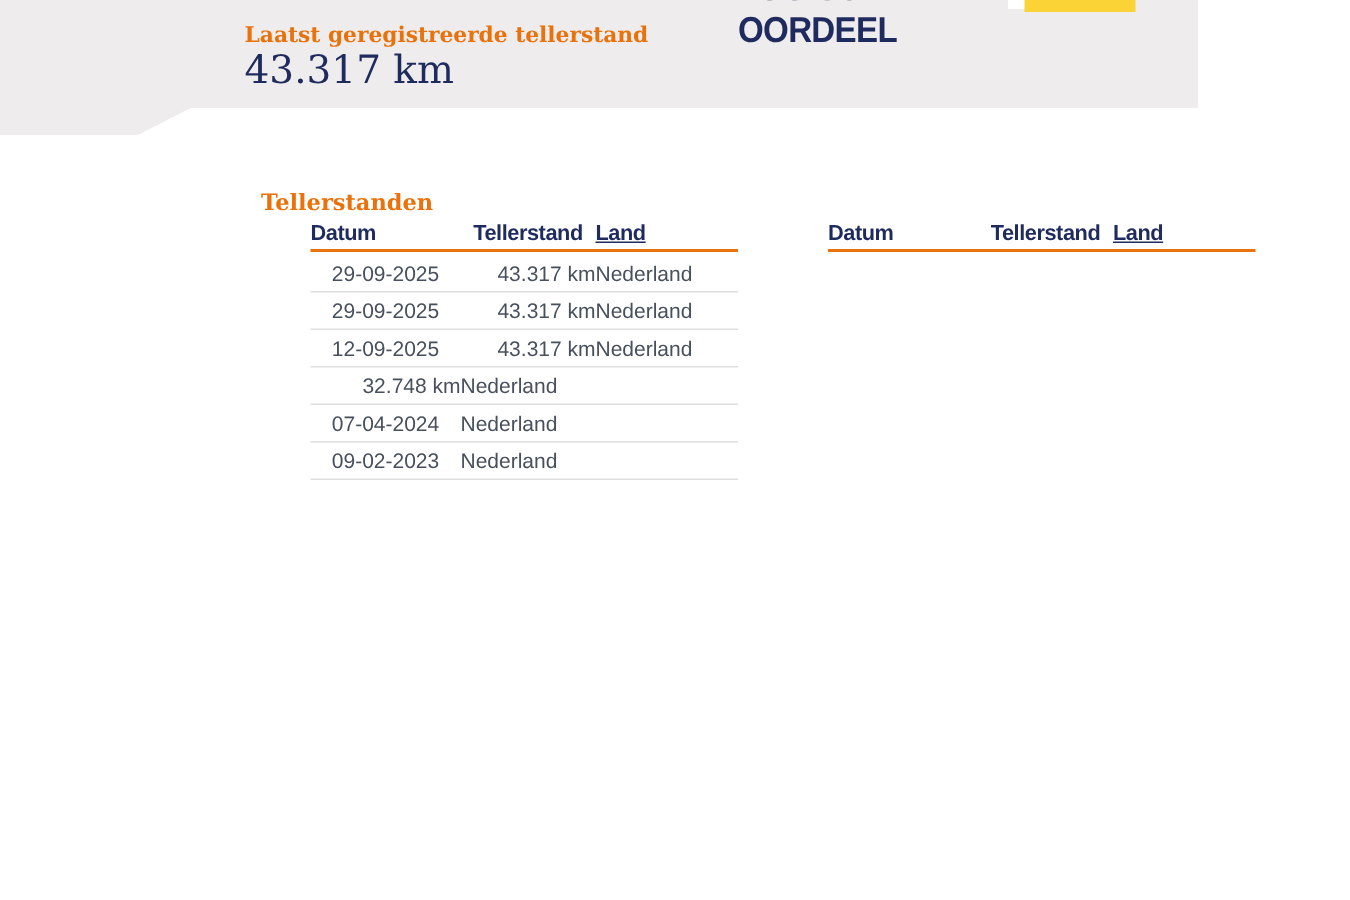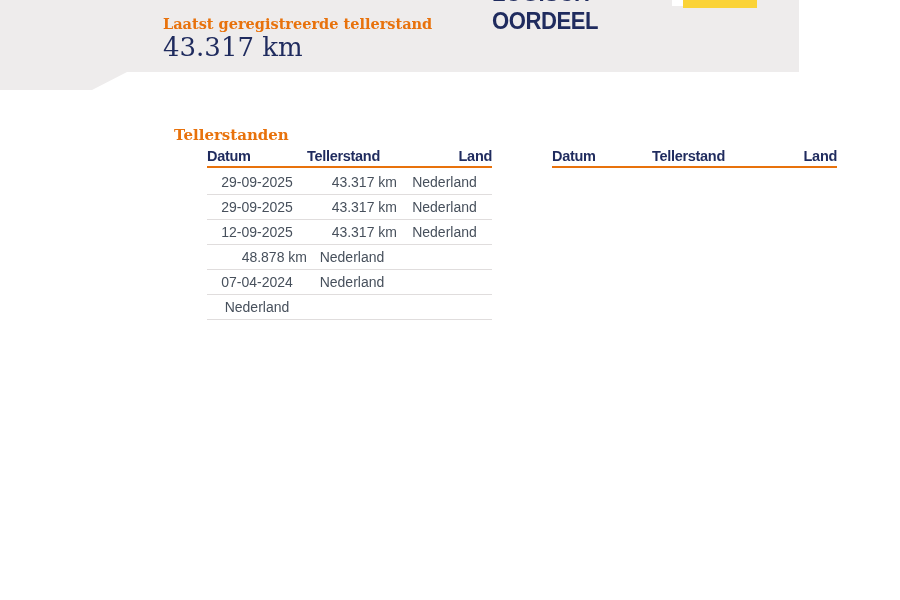--- a/index.html
+++ b/index.html
@@ -87,36 +87,36 @@
     grid-template-columns: 100px 90px 95px;
     font-weight: bold;
     font-size: 14.5px;
     letter-spacing: -0.3px;
     color: #1f2b5e;
     line-height: 18px;
     border-bottom: 2px solid #e8720c;
     padding-bottom: 1px;
   }
   .tbl-head .c1 { text-align: left; }
-  .tbl-head .c2 { text-align: left; }
-  .tbl-head .c3 { text-align: right; }
+  .tbl-head .c2 { text-align: center; }
+  .tbl-head .c3 { text-align: left; text-decoration: underline; }
 
   .tbl-body { margin-top: 2px; }
   .tbl-row {
     display: grid;
     grid-template-columns: 100px 90px 95px;
     font-size: 14px;
     color: #47505c;
     height: 24px;
     line-height: 24px;
     border-bottom: 1px solid #e0dddd;
   }
   .tbl-row .c1 { text-align: center; }
   .tbl-row .c2 { text-align: right; }
-  .tbl-row .c3 { text-align: center; }
+  .tbl-row .c3 { text-align: left; }
 </style>
 </head>
 <body>
 
 <div id="page">
 
   <div class="band"></div>
 
   <div class="last-label">Laatst geregistreerde tellerstand</div>
 
@@ -148,28 +148,29 @@
         <div class="c1">29-09-2025</div>
         <div class="c2">43.317 km</div>
         <div class="c3">Nederland</div>
       </div>
       <div class="tbl-row">
         <div class="c1">12-09-2025</div>
         <div class="c2">43.317 km</div>
         <div class="c3">Nederland</div>
       </div>
       <div class="tbl-row">
-        <div class="c2">48.878 km</div>
+        <div class="c2">32.748 km</div>
         <div class="c3">Nederland</div>
       </div>
       <div class="tbl-row">
         <div class="c1">07-04-2024</div>
         <div class="c3">Nederland</div>
       </div>
       <div class="tbl-row">
+        <div class="c1">09-02-2023</div>
         <div class="c3">Nederland</div>
       </div>
     </div>
   </div>
 
   <div class="tbl right">
     <div class="tbl-head">
       <div class="c1">Datum</div>
       <div class="c2">Tellerstand</div>
       <div class="c3">Land</div>

